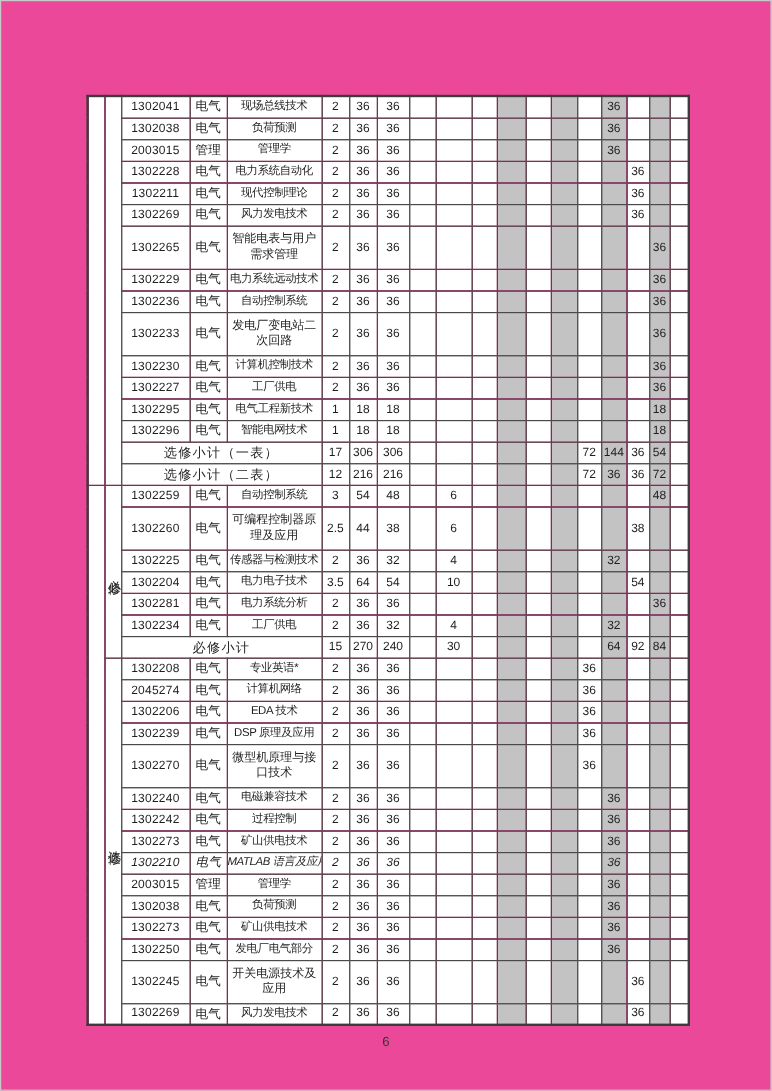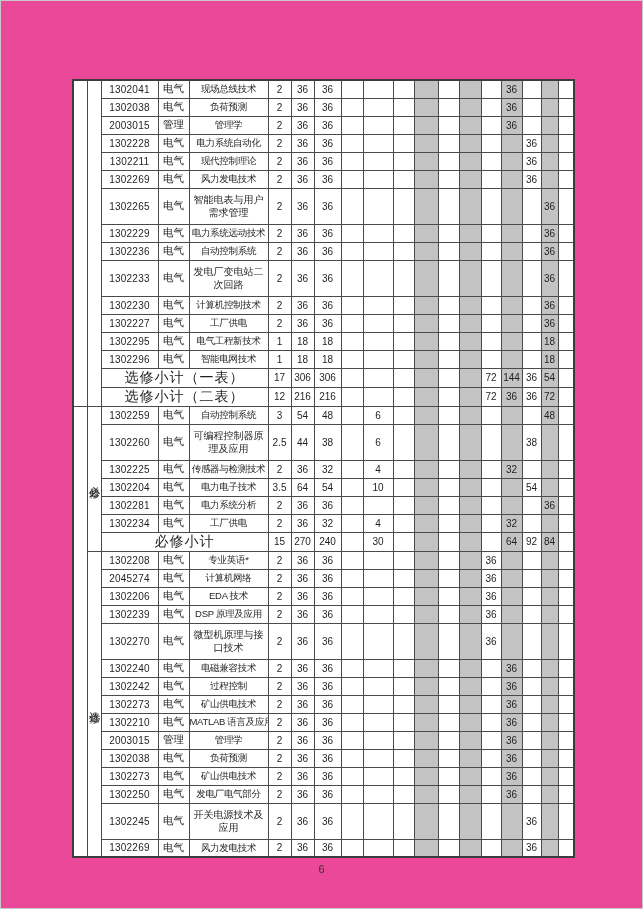--- a/index.html
+++ b/index.html
@@ -27,21 +27,21 @@
     font-size:10px;
     color:#1f1f1f;
     overflow:hidden;
     background:#ffffff;
   }
   .curriculum td.shade{background:#c3c3c3;}
   td.name-cell{line-height:1.3;}
   td.nw{white-space:nowrap;letter-spacing:-0.3px;font-size:9.5px;}
   td.code-cell{font-size:10px;letter-spacing:0.2px;}
   td.dept-cell{font-size:10.5px;}
-  td.subtotal-label{font-size:14px;letter-spacing:1px;}
+  td.subtotal-label{font-size:11px;letter-spacing:1px;}
   td.vcell{
     writing-mode:vertical-rl;
     text-orientation:upright;
     font-size:11px;
     letter-spacing:2px;
     background:#ffffff;
   }
   td.vcell .vwrap{
     display:flex;flex-direction:column;align-items:center;justify-content:center;
     height:100%;width:100%;gap:16px;
@@ -688,21 +688,21 @@
           <td></td>
           <td class="shade"></td>
           <td></td>
           <td class="shade"></td>
           <td></td>
           <td class="shade">36</td>
           <td></td>
           <td class="shade"></td>
           <td></td>
         </tr>
-        <tr style="height: 18px;">
+        <tr style="height: 18px; font-style: italic;">
           <td class="code-cell">1302210</td>
           <td class="dept-cell">电气</td>
           <td class="name-cell nw">MATLAB 语言及应用*</td>
           <td>2</td>
           <td>36</td>
           <td>36</td>
           <td></td>
           <td></td>
           <td></td>
           <td class="shade"></td>

